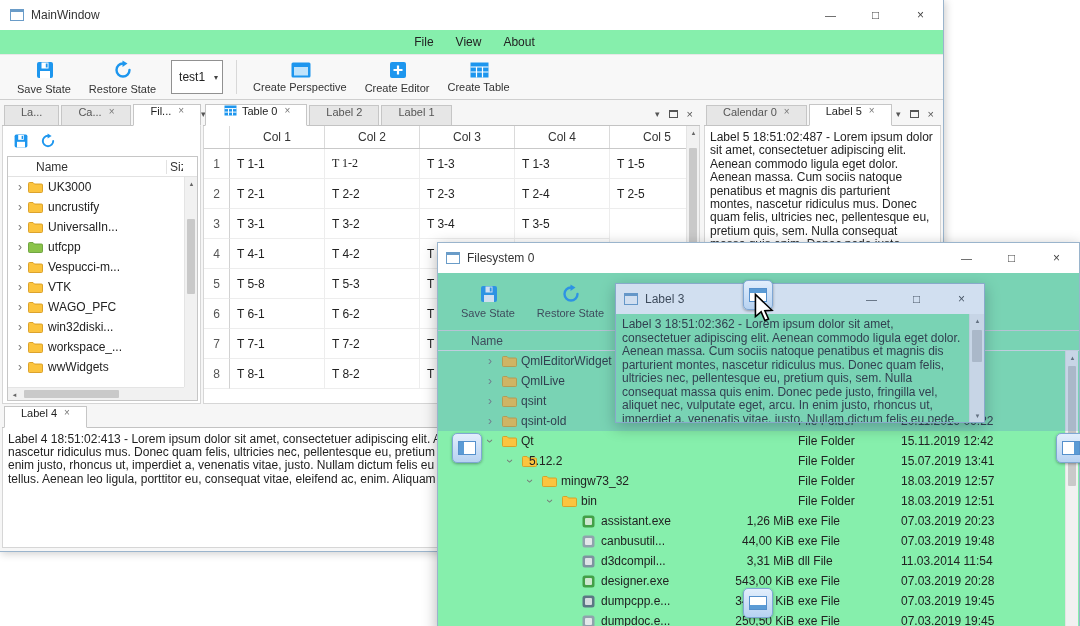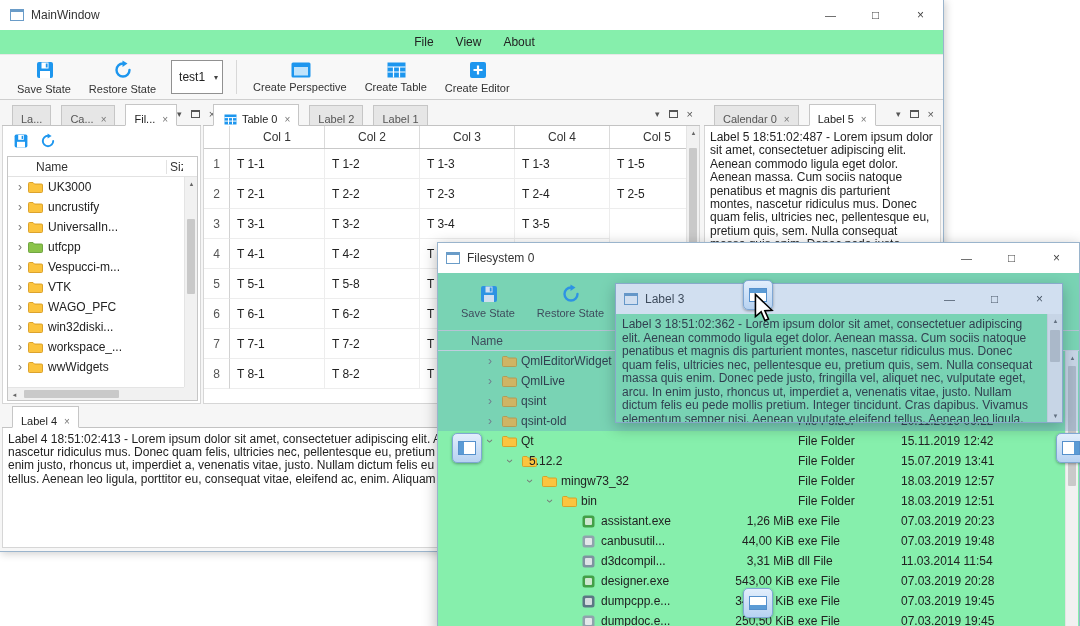--- a/index.html
+++ b/index.html
@@ -22,21 +22,21 @@
   .toolbar { display:flex; align-items:center; border-top:1px solid #e8e8e8; border-bottom:1px solid #cfcfcf; background:#f8f8f8; padding-left:8px; }
   .tool-btn { display:flex; flex-direction:column; align-items:center; justify-content:center; gap:3px; padding:3px 9px; }
   .tool-label { font-size:11px; color:#333; white-space:nowrap; }
   .tb-sep { width:1px; height:34px; background:#d8d8d8; margin:0 7px; flex:none; }
   .combo { width:52px; height:34px; border:1px solid #919191; background:#fff; display:flex; align-items:center; position:relative; font-size:12px; color:#222; padding-left:7px; margin:0 6px; }
   .combo-arrow { position:absolute; right:4px; top:12px; font-size:8px; color:#444; }
 
   .canvas { position:absolute; left:0; right:0; top:100px; bottom:0; background:#f6f6f6; }
   .dock { position:absolute; }
   .tabbar { height:22px; display:flex; align-items:flex-end; border-bottom:1px solid #c3c3c3; position:relative; }
-  .tab { height:20px; display:flex; align-items:flex-end; gap:5px; padding:0 8px; font-size:11px; color:#555; background:#e6e6e6; border:1px solid #c6c6c6; border-bottom:none; margin-left:10px; white-space:nowrap; }
+  .tab { height:20px; display:flex; align-items:flex-start; gap:5px; padding:0 16px; font-size:11px; color:#555; background:#e6e6e6; border:1px solid #c6c6c6; border-bottom:none; margin-left:2px; white-space:nowrap; }
   .tab.active { height:22px; background:#fff; color:#222; margin-bottom:-1px; border-bottom:1px solid #fff; }
   .tab-x { font-size:10px; color:#777; margin-left:2px; }
   .tabbar-btns { margin-left:auto; display:flex; align-items:center; gap:9px; padding:0 7px 5px 0; }
   .tb-glyph { font-size:9px; color:#555; }
   .float-glyph { width:9px; height:8px; border:1px solid #555; border-top-width:2px; }
   .panel-body { position:absolute; left:0; right:0; top:22px; bottom:0; background:#fff; border:1px solid #d6d6d6; border-top:none; overflow:hidden; }
 
   
   .mini-toolbar { height:30px; display:flex; align-items:center; gap:9px; padding-left:8px; }
   .tree-frame { position:absolute; left:4px; right:2px; top:30px; bottom:2px; border:1px solid #c6c6c6; background:#fff; overflow:hidden; }
@@ -145,35 +145,35 @@
       <span class="row-icon">
         <svg width="20" height="16" viewBox="0 0 20 16">
             <rect x="0.5" y="0.5" width="19" height="15" rx="1.5" fill="#1d96ee"></rect>
             <rect x="3" y="5" width="14" height="8.5" fill="#bfe3fb"></rect>
           </svg>
       </span>
       <span class="tool-label">Create Perspective</span>
     </div>
     <div class="tool-btn">
       <span class="row-icon">
+        <svg width="18" height="18" viewBox="0 0 18 18">
+            <rect x="1" y="1" width="16" height="16" rx="2" fill="#1d96ee"></rect>
+            <path d="M9 4.5 V13.5 M4.5 9 H13.5" stroke="#fff" stroke-width="2.2"></path>
+          </svg>
+      </span>
+      <span class="tool-label">Create Editor</span>
+    </div>
+    <div class="tool-btn">
+      <span class="row-icon">
         <svg width="19" height="16" viewBox="0 0 19 16">
             <rect x="0.5" y="0.5" width="18" height="15" fill="#1d96ee"></rect>
             <path d="M0.5 5 H18.5 M0.5 10 H18.5 M6.5 5 V15.5 M12.5 5 V15.5" stroke="#fff" stroke-width="1.2"></path>
           </svg>
       </span>
       <span class="tool-label">Create Table</span>
-    </div>
-    <div class="tool-btn">
-      <span class="row-icon">
-        <svg width="18" height="18" viewBox="0 0 18 18">
-            <rect x="1" y="1" width="16" height="16" rx="2" fill="#1d96ee"></rect>
-            <path d="M9 4.5 V13.5 M4.5 9 H13.5" stroke="#fff" stroke-width="2.2"></path>
-          </svg>
-      </span>
-      <span class="tool-label">Create Editor</span>
     </div>
   </div>
 
   <div class="canvas">
 
     <div class="dock" style="left:2px; top:4px; width:199px; height:300px;">
       <div class="tabbar">
         <div class="tab">
           <span>La...</span>
         </div>
@@ -348,21 +348,21 @@
               <div class="th" style="width: 26px;"></div>
               <div class="th" style="width: 95px;">Col 1</div>
               <div class="th" style="width: 95px;">Col 2</div>
               <div class="th" style="width: 95px;">Col 3</div>
               <div class="th" style="width: 95px;">Col 4</div>
               <div class="th" style="width: 95px;">Col 5</div>
             </div>
             <div class="tr datarow">
               <div class="rowhdr" style="width: 26px;">1</div>
               <div class="td" style="width: 95px;">T 1-1</div>
-              <div class="td" style="width: 95px;">T 1-2</div>
+              <div class="td" style="width: 95px; font-family: Liberation Serif, serif;">T 1-2</div>
               <div class="td" style="width: 95px;">T 1-3</div>
               <div class="td" style="width: 95px;">T 1-3</div>
               <div class="td" style="width: 95px;">T 1-5</div>
             </div>
             <div class="tr datarow">
               <div class="rowhdr" style="width: 26px;">2</div>
               <div class="td" style="width: 95px;">T 2-1</div>
               <div class="td" style="width: 95px;">T 2-2</div>
               <div class="td" style="width: 95px;">T 2-3</div>
               <div class="td" style="width: 95px;">T 2-4</div>
@@ -378,21 +378,20 @@
             <div class="tr datarow">
               <div class="rowhdr" style="width: 26px;">4</div>
               <div class="td" style="width: 95px;">T 4-1</div>
               <div class="td" style="width: 95px;">T 4-2</div>
               <div class="td" style="width: 95px;">T 4-3</div>
               <div class="td" style="width: 95px;">T 4-4</div>
               <div class="td" style="width: 95px;">T 4-5</div>
             </div>
             <div class="tr datarow">
               <div class="rowhdr" style="width: 26px;">5</div>
-              <div class="td" style="width: 95px;">T 5-1</div>
               <div class="td" style="width: 95px;">T 5-8</div>
               <div class="td" style="width: 95px;">T 5-3</div>
               <div class="td" style="width: 95px;">T 5-4</div>
               <div class="td" style="width: 95px;">T 5-5</div>
             </div>
             <div class="tr datarow">
               <div class="rowhdr" style="width: 26px;">6</div>
               <div class="td" style="width: 95px;">T 6-1</div>
               <div class="td" style="width: 95px;">T 6-2</div>
               <div class="td" style="width: 95px;">T 6-3</div>
@@ -660,21 +659,21 @@
         <span class="fs-type">exe File</span>
         <span class="fs-date">07.03.2019 19:45</span>
       </div>
     </div>
   <div class="vscroll" style="right:1px; top:108px; bottom:0; width:13px;">
     <div class="s-arr">▲</div>
     <div class="v-thumb" style="top:15px; height:120px;"></div>
   </div>
 </div>
 
-<div class="window float" id="label3-window" style="left:615px; top:283px; width:448px; height:140px; z-index:20;">
+<div class="window float" id="label3-window" style="left:615px; top:283px; width:370px; height:140px; z-index:20;">
   <div class="titlebar" style="height:30px;">
     <span class="win-icon" style="margin-left:8px;"></span>
     <span class="title-text">Label 3</span>
     <div class="winbtns">
       <div class="winbtn mini">—</div>
       <div class="winbtn">□</div>
       <div class="winbtn">×</div>
     </div>
   </div>
   <div class="lorem" style="position:absolute; left:0; right:15px; top:30px; bottom:0; padding:4px 6px; overflow:hidden; line-height:13.5px;">Label 3 18:51:02:362 - Lorem ipsum dolor sit amet, consectetuer adipiscing elit. Aenean commodo ligula eget dolor. Aenean massa. Cum sociis natoque penatibus et magnis dis parturient montes, nascetur ridiculus mus. Donec quam felis, ultricies nec, pellentesque eu, pretium quis, sem. Nulla consequat massa quis enim. Donec pede justo, fringilla vel, aliquet nec, vulputate eget, arcu. In enim justo, rhoncus ut, imperdiet a, venenatis vitae, justo. Nullam dictum felis eu pede mollis pretium. Integer tincidunt. Cras dapibus. Vivamus elementum semper nisi. Aenean vulputate eleifend tellus. Aenean leo ligula, porttitor eu.</div>

